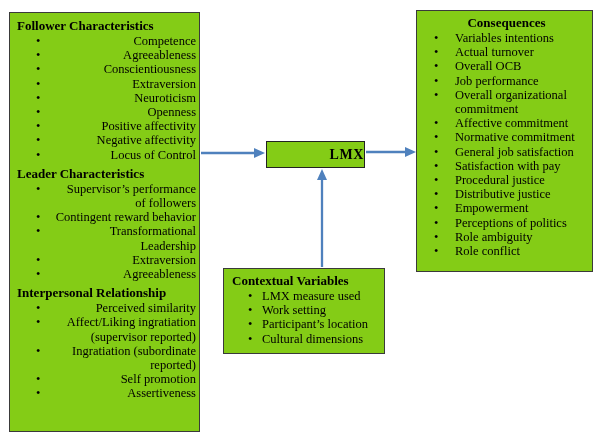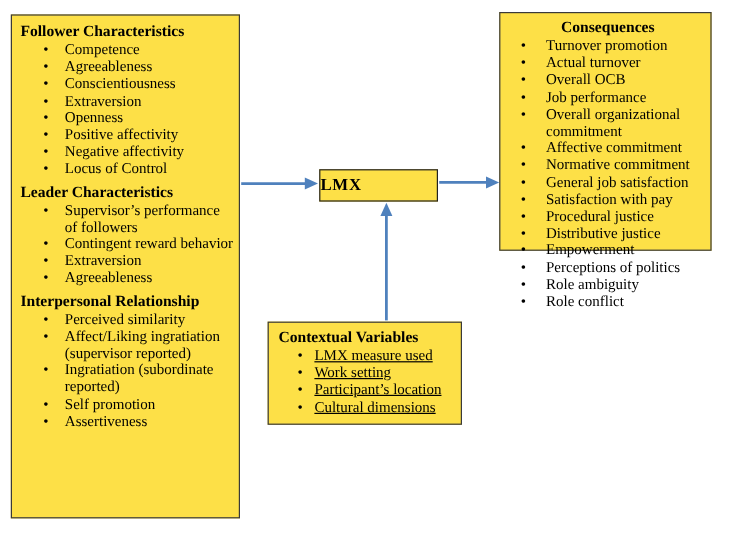--- a/index.html
+++ b/index.html
@@ -8,51 +8,51 @@
     width: 613px;
     height: 444px;
     background: var(--bg, #ffffff);
     font-family: "Liberation Serif", "DejaVu Serif", serif;
     color: var(--text, #000000);
     overflow: hidden;
   }
   .box {
     position: absolute;
     box-sizing: border-box;
-    background: #fde047;
+    background: #84cc16;
     border: 1.5px solid var(--border, #3a3a3a);
   }
   .left-box  { left: 9px;   top: 12px;  width: 191px; height: 420px; padding: 5px 3px 3px 7px; }
-  .right-box { left: 416px; top: 10px;  width: 177px; height: 199px; padding: 4px 3px 3px 7px; font-family: Liberation Serif, serif; }
+  .right-box { left: 416px; top: 10px;  width: 177px; height: 262px; padding: 4px 3px 3px 7px; font-family: Liberation Serif, serif; }
   .ctx-box   { left: 223px; top: 268px; width: 162px; height: 86px;  padding: 4px 3px 3px 8px; }
   .lmx-box   {
     left: 266px; top: 141px; width: 99px; height: 27px;
-    display: flex; align-items: center; justify-content: flex-start;
+    display: flex; align-items: center; justify-content: flex-end;
     font-weight: bold; font-size: 14px; letter-spacing: 0.6px;
     border-color: #222222;
   }
   .box h3 {
     margin: 0 0 1px 0;
     font-size: 13px;
     font-weight: bold;
     line-height: 15px;
   }
   .right-box h3 { text-align: center; }
   .box ul {
     list-style: none;
     margin: 0; padding: 0;
     font-size: 12.5px;
     line-height: 14.2px;
   }
   .box li { position: relative; }
-  .left-box li  { padding-left: 37px; }
+  .left-box li  { padding-left: 37px; text-align: right; }
   .left-box li::before  { content: "\2022"; position: absolute; left: 19px; }
   .right-box li { padding-left: 31px; }
   .right-box li::before { content: "\2022"; position: absolute; left: 10px; }
-  .ctx-box li   { padding-left: 30px; text-decoration: underline; }
+  .ctx-box li   { padding-left: 30px; }
   .ctx-box li::before   { content: "\2022"; position: absolute; left: 16px; }
   .left-box section + section { margin-top: 4px; }
   .arrows {
     position: absolute;
     left: 0; top: 0;
     width: 613px; height: 444px;
     pointer-events: none;
   }
   .arrows line    { stroke: var(--arrow, #4f81bd); stroke-width: 2.3; }
   .arrows polygon { fill: var(--arrow, #4f81bd); }
@@ -63,31 +63,33 @@
 <div class="canvas">
 
   <div class="box left-box">
     <section>
       <h3>Follower Characteristics</h3>
       <ul>
           <li>Competence</li>
           <li>Agreeableness</li>
           <li>Conscientiousness</li>
           <li>Extraversion</li>
+          <li>Neuroticism</li>
           <li>Openness</li>
           <li>Positive affectivity</li>
           <li>Negative affectivity</li>
           <li>Locus of Control</li>
         </ul>
     </section>
     <section>
       <h3>Leader Characteristics</h3>
       <ul>
           <li>Supervisor’s performance of followers</li>
           <li>Contingent reward behavior</li>
+          <li>Transformational Leadership</li>
           <li>Extraversion</li>
           <li>Agreeableness</li>
         </ul>
     </section>
     <section>
       <h3>Interpersonal Relationship</h3>
       <ul>
           <li>Perceived similarity</li>
           <li>Affect/Liking ingratiation (supervisor reported)</li>
           <li>Ingratiation (subordinate reported)</li>
@@ -97,21 +99,21 @@
     </section>
   </div>
 
   <div class="box lmx-box">
     <span>LMX</span>
   </div>
 
   <div class="box right-box">
     <h3>Consequences</h3>
     <ul>
-        <li>Turnover promotion</li>
+        <li>Variables intentions</li>
         <li>Actual turnover</li>
         <li>Overall OCB</li>
         <li>Job performance</li>
         <li>Overall organizational commitment</li>
         <li>Affective commitment</li>
         <li>Normative commitment</li>
         <li>General job satisfaction</li>
         <li>Satisfaction with pay</li>
         <li>Procedural justice</li>
         <li>Distributive justice</li>

